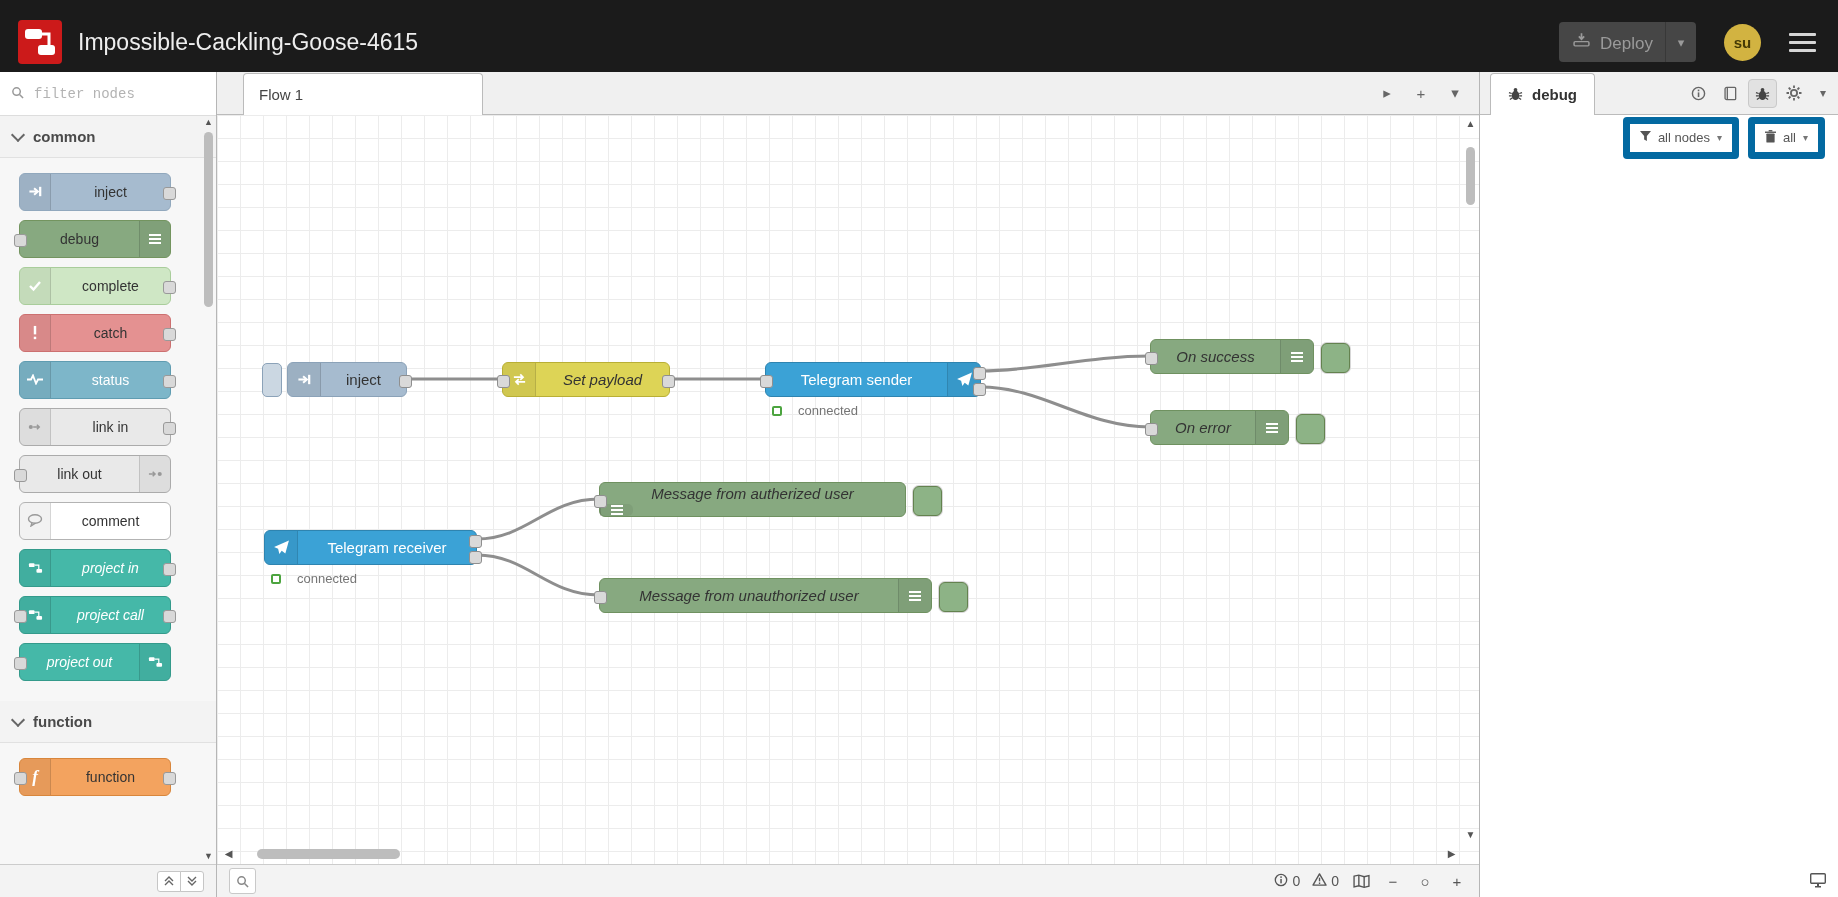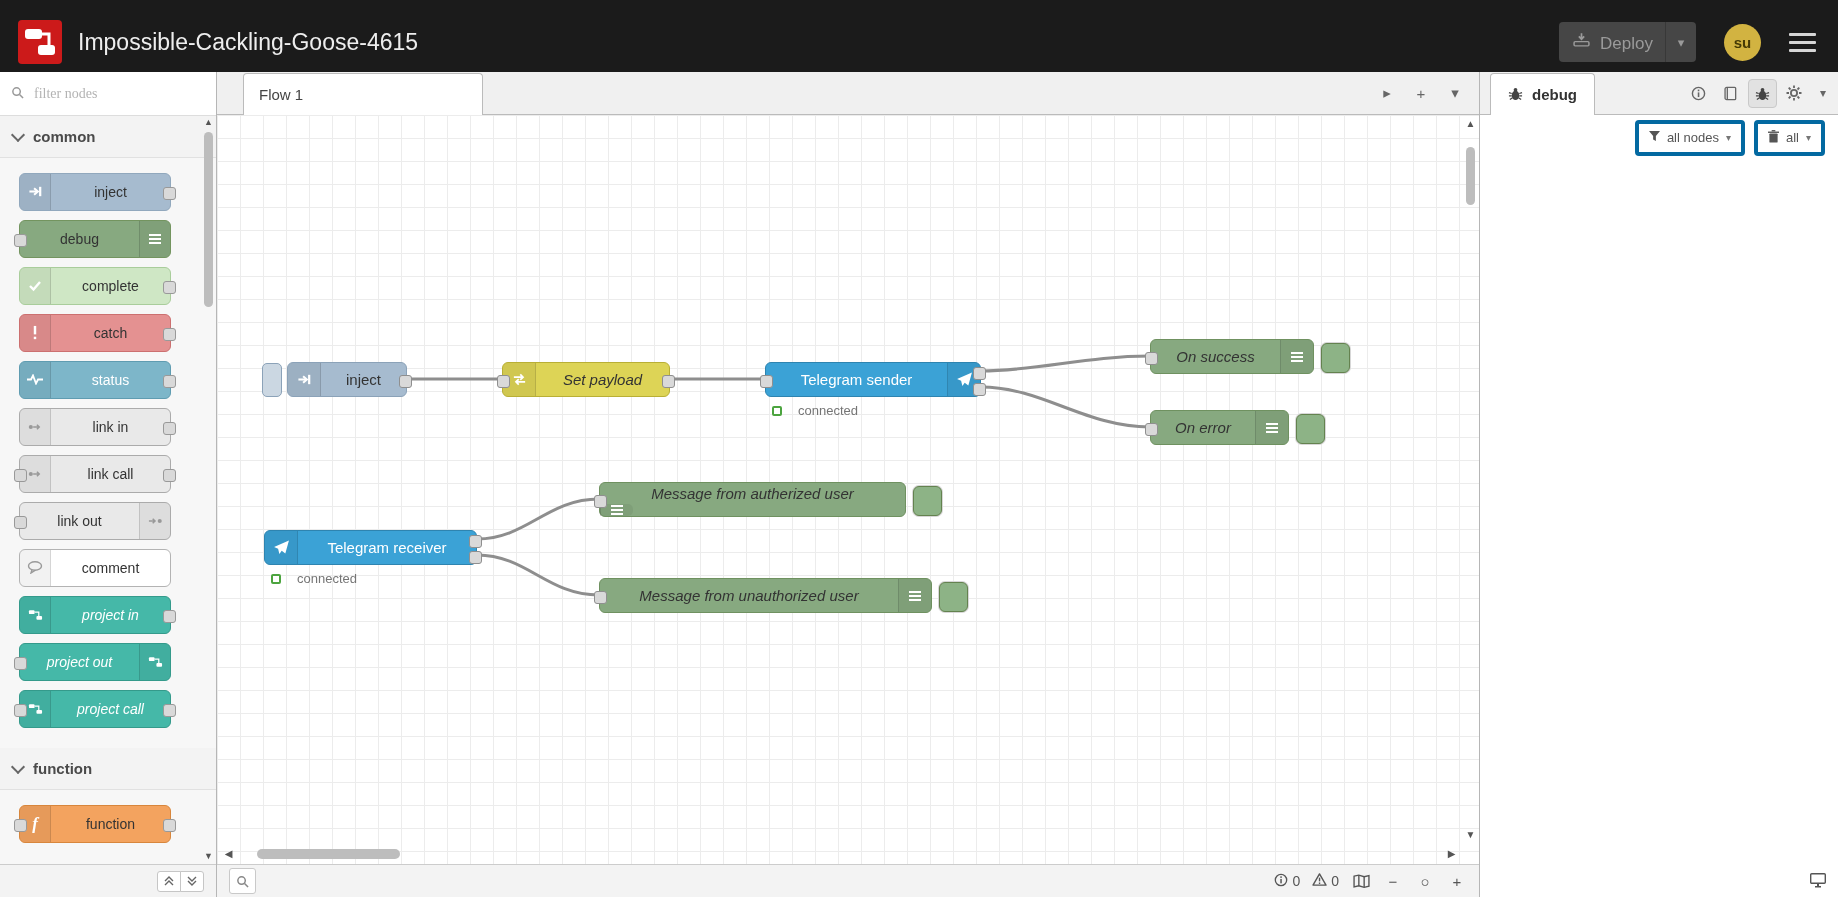--- a/index.html
+++ b/index.html
@@ -22,21 +22,21 @@
           display:flex;align-items:center;justify-content:center;font-weight:bold;font-size:15px;cursor:pointer;text-align:right;}
   .hamburger{display:flex;flex-direction:column;gap:5px;width:27px;cursor:pointer;}
   .hamburger span{height:3px;background:#d6d6d6;border-radius:1px;}
 
   
   .palette{position:absolute;top:72px;bottom:0;left:0;width:217px;background:#f7f7f7;
            border-right:1px solid #b6b6b6;box-sizing:border-box;display:flex;flex-direction:column;}
   .palette-search{height:43px;background:#fff;border-bottom:1px solid #ddd;display:flex;
                   align-items:center;gap:8px;padding:0 11px;flex:0 0 auto;}
   .palette-search input{border:none;outline:none;background:transparent;font-size:14px;color:#15803d;
-                        width:150px;font-family:Liberation Serif, serif;}
+                        width:150px;font-family:Liberation Mono, monospace;}
   .palette-search input::placeholder{color:#b3b3b3;}
   .palette-list{flex:1;overflow:hidden;position:relative;}
   .palette-cat{height:42px;background:#f3f3f3;border-bottom:1px solid #e1e1e1;display:flex;
                align-items:center;gap:10px;padding:0 13px;font-size:15px;font-weight:bold;color:#4a4a4a;
                box-sizing:border-box;cursor:pointer;}
   .cat-chevron{width:8px;height:8px;border-right:2px solid #666;border-bottom:2px solid #666;
                transform:rotate(45deg);margin-top:-4px;flex:0 0 auto;}
   .palette-items{padding:10px 0 16px;}
   .palette-item-row{height:47px;display:flex;align-items:center;padding-left:19px;}
   .pnode{position:relative;width:152px;height:38px;border-radius:6px;border:1px solid rgba(0,0,0,.25);
@@ -136,21 +136,21 @@
                 align-items:flex-end;padding:0 10px;box-sizing:border-box;flex:0 0 auto;}
   .debug-tab{height:42px;position:relative;top:1px;background:#fff;border:1px solid #bbb;border-bottom:none;
              border-radius:4px 4px 0 0;display:flex;align-items:center;gap:9px;padding:0 17px;
              font-size:15px;font-weight:bold;color:#333;box-sizing:border-box;cursor:pointer;}
   .debug-tab-icons{margin-left:auto;display:flex;align-items:center;gap:3px;height:100%;padding-right:2px;}
   .dt-btn{width:29px;height:29px;display:flex;align-items:center;justify-content:center;border-radius:4px;cursor:pointer;}
   .dt-btn.active{background:#e2e2e2;border:1px solid #c9c9c9;box-sizing:border-box;}
   .dt-caret{color:#666;font-size:12px;margin-left:8px;cursor:pointer;}
   .debug-filterbar{height:45px;display:flex;align-items:center;justify-content:flex-end;gap:9px;
                    padding:0 13px;flex:0 0 auto;}
-  .df-btn{display:flex;align-items:center;gap:7px;border:4px solid #0369a1;background:#fff;border-radius:4px;
+  .df-btn{display:flex;align-items:center;gap:7px;border:7px solid #0369a1;background:#fff;border-radius:4px;
           height:28px;padding:0 10px;font-size:13px;color:#555;cursor:pointer;}
   .df-caret{font-size:10px;color:#777;}
   .debug-content{flex:1;}
   .debug-footer{flex:0 0 30px;display:flex;align-items:center;justify-content:flex-end;padding:0 12px;}
 </style>
 </head>
 <body>
 
 <div class="app">
 
@@ -272,33 +272,20 @@
             <svg width="15" height="10" viewBox="0 0 16 10">
                   <circle cx="3" cy="5" r="2.2" fill="#999"></circle>
                   <path d="M5.5 5 h6.5 M9.5 2.5 L12 5 L9.5 7.5" stroke="#999" stroke-width="1.6" fill="none"></path>
                 </svg>
           </div>
           <div class="plabel">link in</div>
           <div class="pport out"></div>
         </div>
           </div>
 
-        <div class="palette-item-row">
-            <div class="pnode c-link">
-          <div class="picon left">
-            <svg width="15" height="10" viewBox="0 0 16 10">
-                  <circle cx="3" cy="5" r="2.2" fill="#999"></circle>
-                  <path d="M5.5 5 h6.5 M9.5 2.5 L12 5 L9.5 7.5" stroke="#999" stroke-width="1.6" fill="none"></path>
-                </svg>
-          </div>
-          <div class="plabel">link call</div>
-          <div class="pport in"></div>
-          <div class="pport out"></div>
-        </div>
-          </div>
 
         <div class="palette-item-row">
             <div class="pnode c-link">
           <div class="plabel">link out</div>
           <div class="picon right">
             <svg width="15" height="10" viewBox="0 0 16 10">
                   <path d="M1 5 h6.5 M5 2.5 L7.5 5 L5 7.5" stroke="#999" stroke-width="1.6" fill="none"></path>
                   <circle cx="12.5" cy="5" r="2.2" fill="#999"></circle>
                 </svg>
           </div>
@@ -321,50 +308,50 @@
         <div class="palette-item-row">
             <div class="pnode c-project">
           <div class="picon left">
             <svg width="15" height="12" viewBox="0 0 16 12">
                   <rect x="1" y="1" width="6" height="4" rx="1" fill="#fff"></rect>
                   <rect x="9" y="7" width="6" height="4" rx="1" fill="#fff"></rect>
                   <path d="M7 3 h4.5 v5" stroke="#fff" fill="none" stroke-width="1.3"></path>
                 </svg>
           </div>
           <div class="plabel">project in</div>
+          <div class="pport out"></div>
+        </div>
+          </div>
+
+        <div class="palette-item-row">
+            <div class="pnode c-project">
+          <div class="picon left">
+            <svg width="15" height="12" viewBox="0 0 16 12">
+                  <rect x="1" y="1" width="6" height="4" rx="1" fill="#fff"></rect>
+                  <rect x="9" y="7" width="6" height="4" rx="1" fill="#fff"></rect>
+                  <path d="M7 3 h4.5 v5" stroke="#fff" fill="none" stroke-width="1.3"></path>
+                </svg>
+          </div>
+          <div class="plabel">project call</div>
+          <div class="pport in"></div>
           <div class="pport out"></div>
         </div>
           </div>
 
         <div class="palette-item-row">
             <div class="pnode c-project">
           <div class="plabel">project out</div>
           <div class="picon right">
             <svg width="15" height="12" viewBox="0 0 16 12">
                   <rect x="1" y="1" width="6" height="4" rx="1" fill="#fff"></rect>
                   <rect x="9" y="7" width="6" height="4" rx="1" fill="#fff"></rect>
                   <path d="M7 3 h4.5 v5" stroke="#fff" fill="none" stroke-width="1.3"></path>
                 </svg>
           </div>
           <div class="pport in"></div>
-        </div>
-          </div>
-
-        <div class="palette-item-row">
-            <div class="pnode c-project">
-          <div class="picon left">
-            <svg width="15" height="12" viewBox="0 0 16 12">
-                  <rect x="1" y="1" width="6" height="4" rx="1" fill="#fff"></rect>
-                  <rect x="9" y="7" width="6" height="4" rx="1" fill="#fff"></rect>
-                  <path d="M7 3 h4.5 v5" stroke="#fff" fill="none" stroke-width="1.3"></path>
-                </svg>
-          </div>
-          <div class="plabel">project call</div>
-          <div class="pport in"></div>
-          <div class="pport out"></div>
         </div>
           </div>
 
       </div>
 
       <div class="palette-cat">
         <span class="cat-chevron"></span>
         <span>function</span>
       </div>
       <div class="palette-items">

